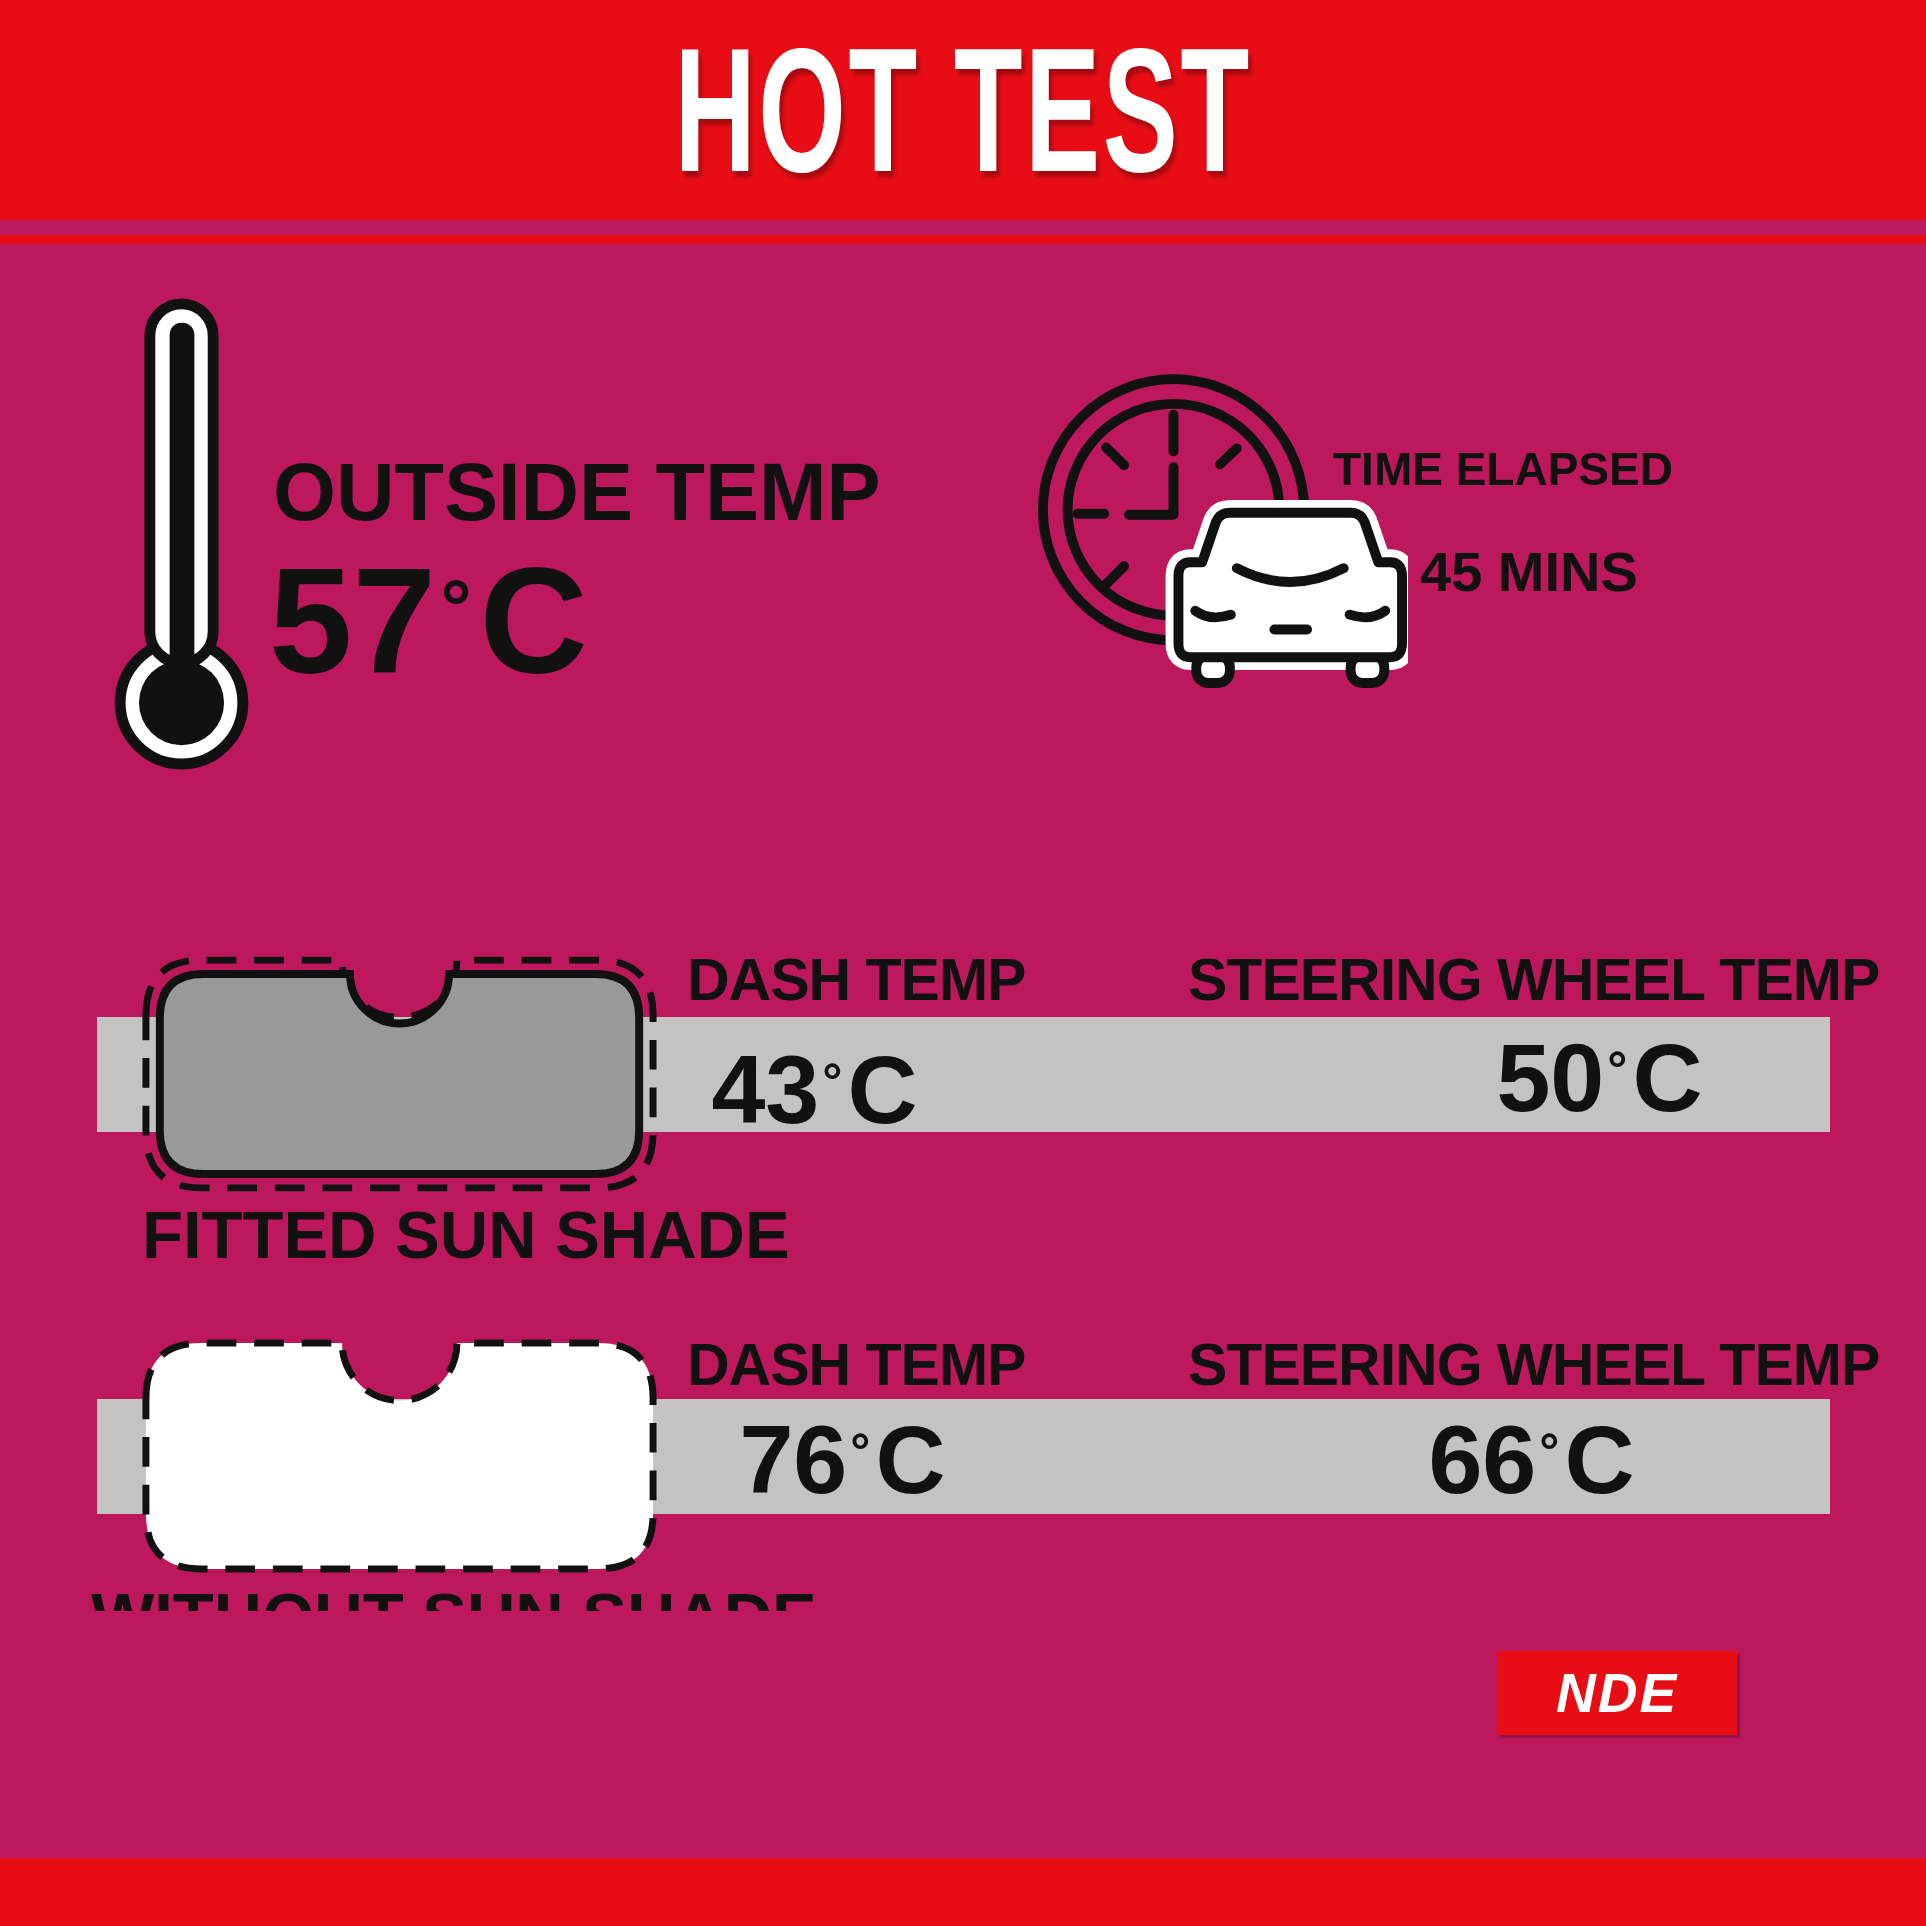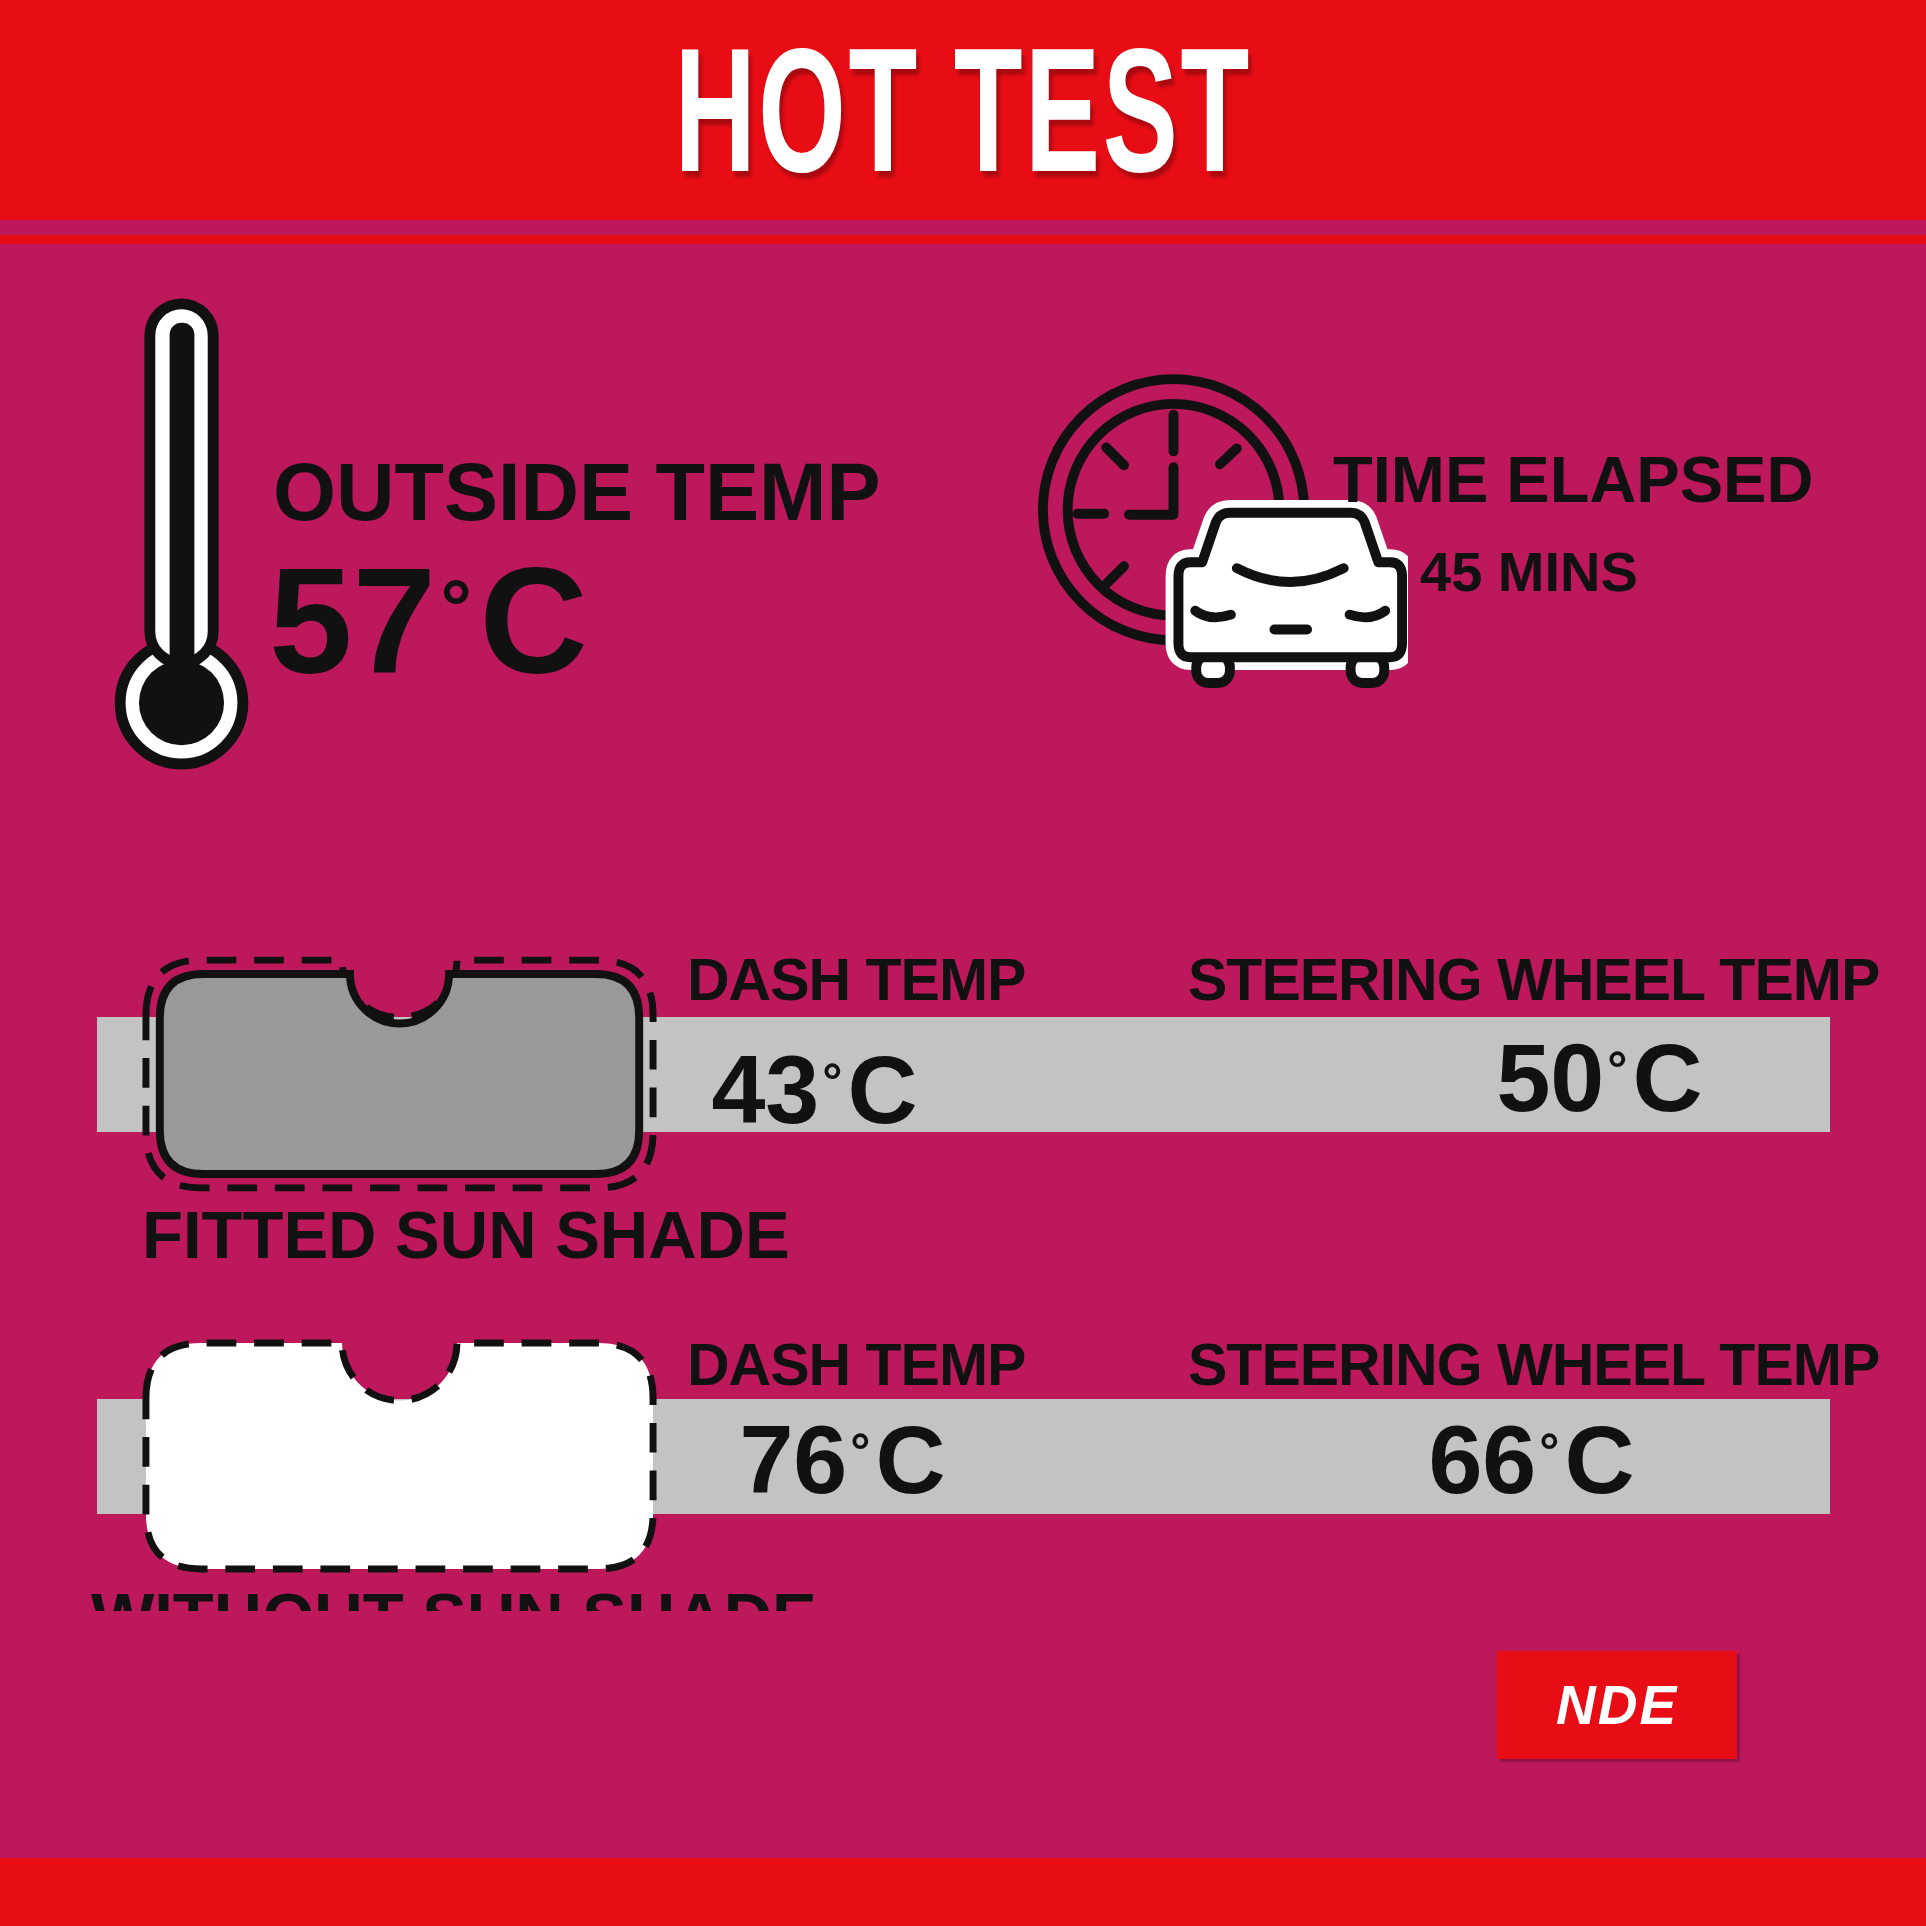--- a/index.html
+++ b/index.html
@@ -17,21 +17,21 @@
   .divider{ position:absolute; top:235px; left:0; width:100%; height:9px; background:#e80d15; }
 
   
   .thermo { position:absolute; left:107px; top:297px; width:149px; height:473px; }
   .outside-label { position:absolute; left:273px; top:446px; font-size:81px; font-weight:bold; white-space:nowrap; }
   .outside-value { position:absolute; left:269px; top:535px; font-size:150px; font-weight:bold; white-space:nowrap; }
   .deg { font-size:0.52em; vertical-align:0.5em; margin:0 0.10em 0 0.06em; }
 
   
   .clockcar { position:absolute; left:1032px; top:368px; width:376px; height:337px; }
-  .time-l1 { position:absolute; left:1333px; top:442px; font-size:65px; font-weight:bold; white-space:nowrap; }
+  .time-l1 { position:absolute; left:1333px; top:442px; font-size:46px; font-weight:bold; white-space:nowrap; }
   .time-l2 { position:absolute; left:1420px; top:539px; font-size:56px; font-weight:bold; white-space:nowrap; }
 
   
   .bar  { position:absolute; left:97px; width:1733px; height:115px; background:#c3c3c3; }
   .bar1 { top:1017px; } .bar2 { top:1399px; }
   .shade { position:absolute; left:140px; width:519px; }
   .shade1 { top:952px; height:244px; }
   .shade2 { top:1337px; height:238px; }
   .hdr { position:absolute; font-size:59px; font-weight:bold; letter-spacing:-1px; white-space:nowrap; }
   .dash1  { left:687px;  top:946px; }
@@ -41,21 +41,21 @@
   .val { position:absolute; width:307px; text-align:center; font-size:97px; font-weight:bold; white-space:nowrap; }
   .dashv1  { left:661px;  top:1022px;margin-top:12px; }
   .steerv1 { left:1446px; top:1022px; }
   .dashv2  { left:689px;  top:1404px; }
   .steerv2 { left:1378px; top:1404px; }
   .caption { font-size:67px; font-weight:bold; white-space:nowrap; }
   .cap1 { position:absolute; left:142px; top:1196px; }
   .capclip { position:absolute; left:91px; top:1578px; width:812px; height:33px; overflow:hidden; }
 
   
-  .badge { position:absolute; left:1497px; top:1651px; width:240px; height:108px; background:#e80d15;
+  .badge { position:absolute; left:1497px; top:1651px; width:240px; height:84px; background:#e80d15;
            display:flex; align-items:center; justify-content:center;
            box-shadow:3px 3px 2px rgba(0,0,0,0.25); }
   .badge span { color:#ffffff; font-size:55px; font-weight:bold; font-style:italic; letter-spacing:2px; }
   .footer { position:absolute; left:0; top:1858px; width:100%; height:68px; background:#e80d15; }
 </style>
 </head>
 <body>
 
 <div class="page">
 

